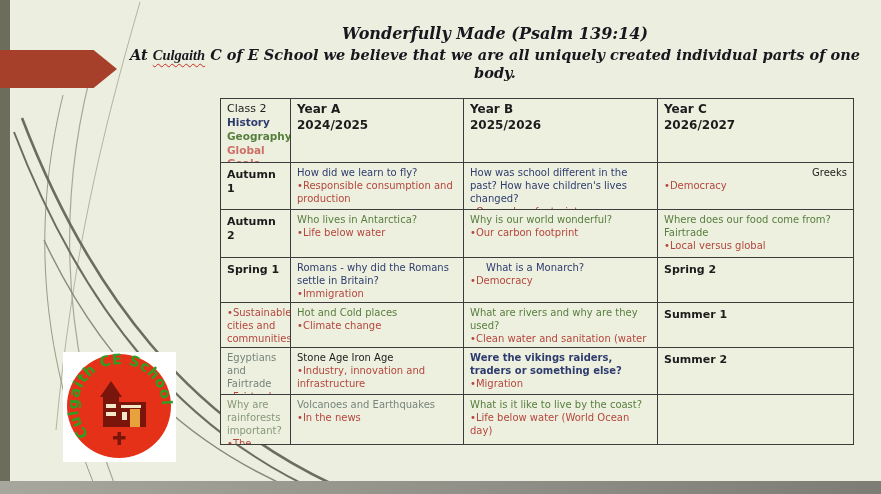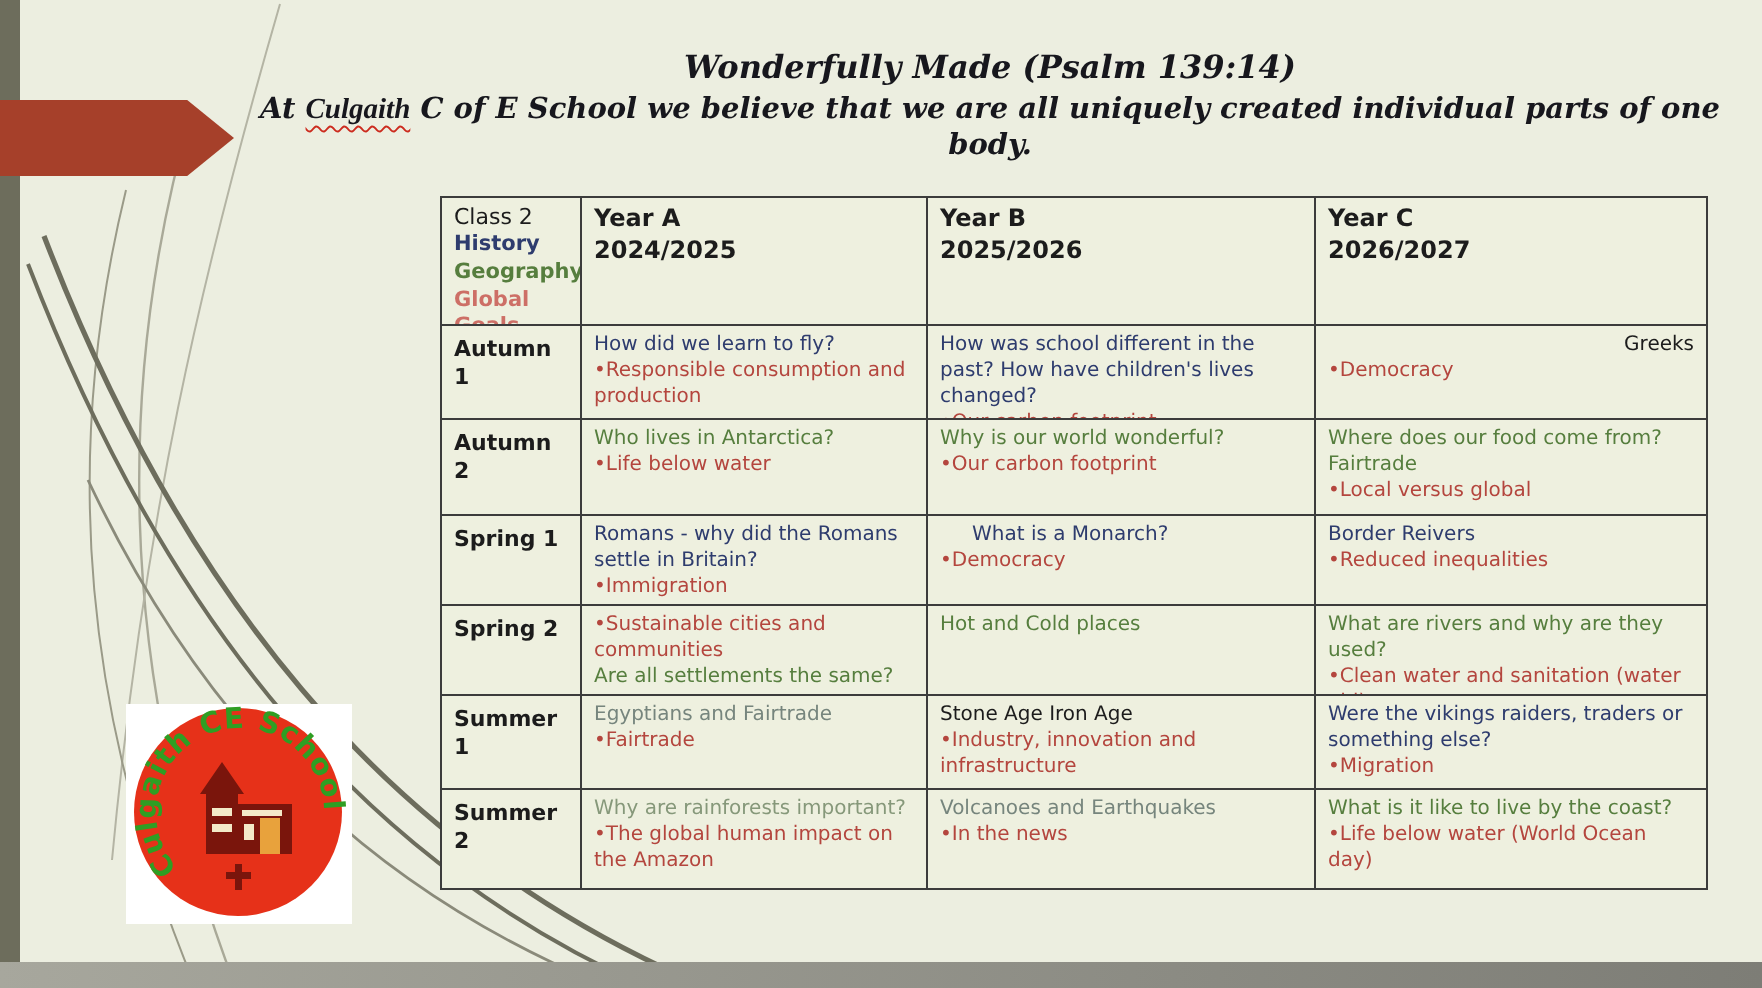--- a/index.html
+++ b/index.html
@@ -155,50 +155,47 @@
     </div>
     <div class="cell">
       <div style="color: rgb(46, 60, 110);">Romans - why did the Romans settle in Britain?</div>
       <div style="color: rgb(180, 70, 62);">•Immigration</div>
     </div>
     <div class="cell">
       <div style="color: rgb(46, 60, 110); margin-left: 16px;">What is a Monarch?</div>
       <div style="color: rgb(180, 70, 62);">•Democracy</div>
     </div>
     <div class="cell">
-      <div style="color: rgb(46, 60, 110);">Border Reivers</div>
-      <div style="color: rgb(180, 70, 62);">•Reduced inequalities</div>
-    </div>
-    <div class="cell">
       <div class="term-label" style="color: rgb(28, 28, 28);">Spring 2</div>
     </div>
     <div class="cell">
       <div style="color: rgb(180, 70, 62);">•Sustainable cities and communities</div>
       <div style="color: rgb(86, 126, 62);">Are all settlements the same?</div>
     </div>
     <div class="cell">
       <div style="color: rgb(86, 126, 62);">Hot and Cold places</div>
+      <div style="color: rgb(180, 70, 62);">•Climate change</div>
     </div>
     <div class="cell">
       <div style="color: rgb(86, 126, 62);">What are rivers and why are they used?</div>
       <div style="color: rgb(180, 70, 62);">•Clean water and sanitation (water aid)</div>
     </div>
     <div class="cell">
       <div class="term-label" style="color: rgb(28, 28, 28);">Summer 1</div>
     </div>
     <div class="cell">
       <div style="color: rgb(118, 133, 125);">Egyptians and Fairtrade</div>
       <div style="color: rgb(180, 70, 62);">•Fairtrade</div>
     </div>
     <div class="cell">
       <div style="color: rgb(28, 28, 28);">Stone Age Iron Age</div>
       <div style="color: rgb(180, 70, 62);">•Industry, innovation and infrastructure</div>
     </div>
     <div class="cell">
-      <div style="color: rgb(46, 60, 110);">Were the vikings raiders, traders or something else?</div>
+      <div style="color: rgb(46, 60, 110); font-weight: bold;">Were the vikings raiders, traders or something else?</div>
       <div style="color: rgb(180, 70, 62);">•Migration</div>
     </div>
     <div class="cell">
       <div class="term-label" style="color: rgb(28, 28, 28);">Summer 2</div>
     </div>
     <div class="cell">
       <div style="color: rgb(134, 152, 122);">Why are rainforests important?</div>
       <div style="color: rgb(180, 70, 62);">•The global human impact on the Amazon</div>
     </div>
     <div class="cell">

